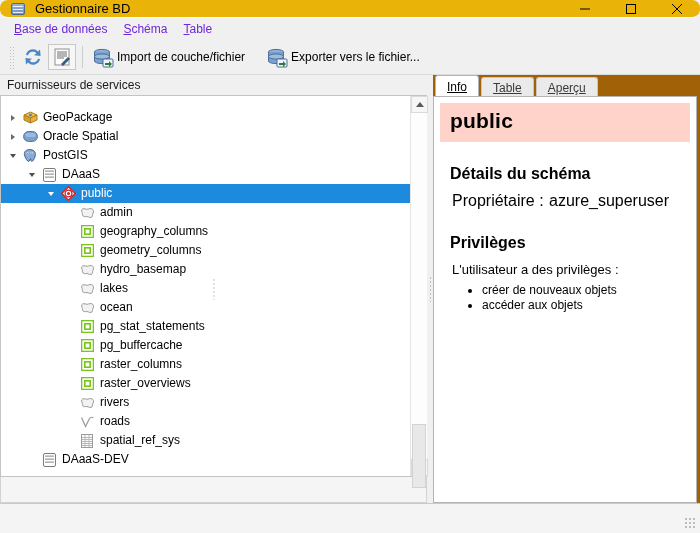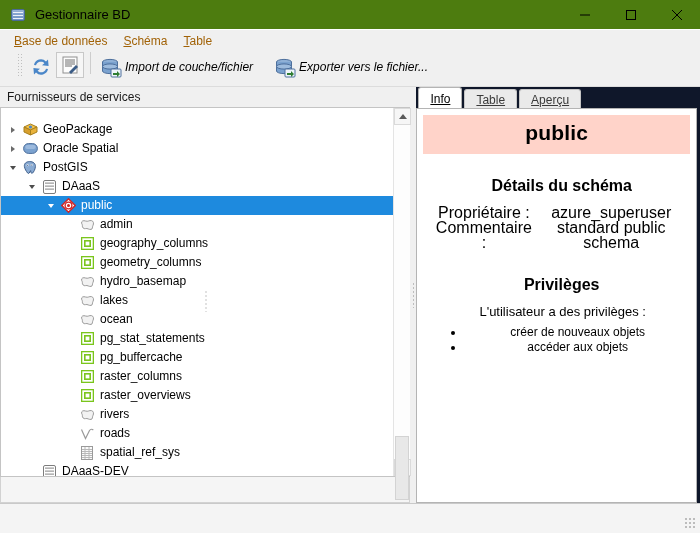--- a/index.html
+++ b/index.html
@@ -14,25 +14,26 @@
   }
   .window {
     width: 700px; height: 533px;
     display: flex; flex-direction: column;
     background: #f0f0f0;
     position: relative;
   }
 
   
   .titlebar {
-    height: 30px;
-    background: #4d7c0f;
+    height: 18px;
+    background: #eab308;
     display: flex; align-items: center;
     flex: 0 0 auto;
     border-bottom: 1px solid #ffffff;
+    border-radius: 8px;
   }
   .title-icon {
     width: 16px; height: 16px;
     margin-left: 10px; margin-right: 9px;
     position: relative;
     flex: 0 0 auto;
   }
   .db-cyl {
     width: 16px; height: 16px;
     position: relative;
@@ -65,34 +66,33 @@
   .menubar {
     height: 22px;
     background: #f0f0f0;
     display: flex; align-items: center;
     padding-left: 6px;
     flex: 0 0 auto;
     font-size: 12px;
   }
   .menu-item {
     padding: 2px 8px;
-    color: #a16207;
+    color: #6d28d9;
     white-space: nowrap;
   }
   .menu-item u { text-decoration: underline; }
 
   
   .toolbar {
     height: 35px;
     background: #f0f0f0;
-    display: flex; align-items: flex-start;
+    display: flex; align-items: center;
     flex: 0 0 auto;
     border-bottom: 1px solid #dcdcdc;
-    padding-left: 14px;
-    font-style: italic;
+    padding-left: 6px;
   }
   .grip {
     width: 7px; height: 24px;
     margin: 0 3px 0 2px;
     background-image: radial-gradient(#b6b6b6 42%, transparent 44%);
     background-size: 3px 3px;
     background-position: 1px 1px;
     opacity: .85;
   }
   .tb-btn {
@@ -116,22 +116,21 @@
 
   .icon-refresh { width: 22px; height: 22px; }
   .icon-sql { width: 20px; height: 20px; }
   .icon-dbio { width: 20px; height: 18px; position: relative; }
 
   
   .body-split {
     flex: 1 1 auto;
     display: flex;
     min-height: 0;
-    background: #0f172a;
-    text-align: center;
+    background: #a16207;
   }
 
   
   .left-dock {
     width: 427px;
     display: flex; flex-direction: column;
     min-height: 0;
     background: #f0f0f0;
   }
   .dock-title {
@@ -731,24 +730,20 @@
             <h1>public</h1>
           </div>
 
           <div class="sec-h2">Détails du schéma</div>
 
           <div class="kv">
             <div class="row">
               <div class="k">Propriétaire :</div>
               <div class="v">azure_superuser</div>
             </div>
-            <div class="row">
-              <div class="k">Commentaire :</div>
-              <div class="v">standard public schema</div>
-            </div>
           </div>
 
           <div class="sec-h2" style="margin-top:26px;">Privilèges</div>
 
           <div class="para">L'utilisateur a des privilèges :</div>
 
           <ul class="bullets" id="privlist">
               <li>créer de nouveaux objets</li>
               <li>accéder aux objets</li>
             </ul>

